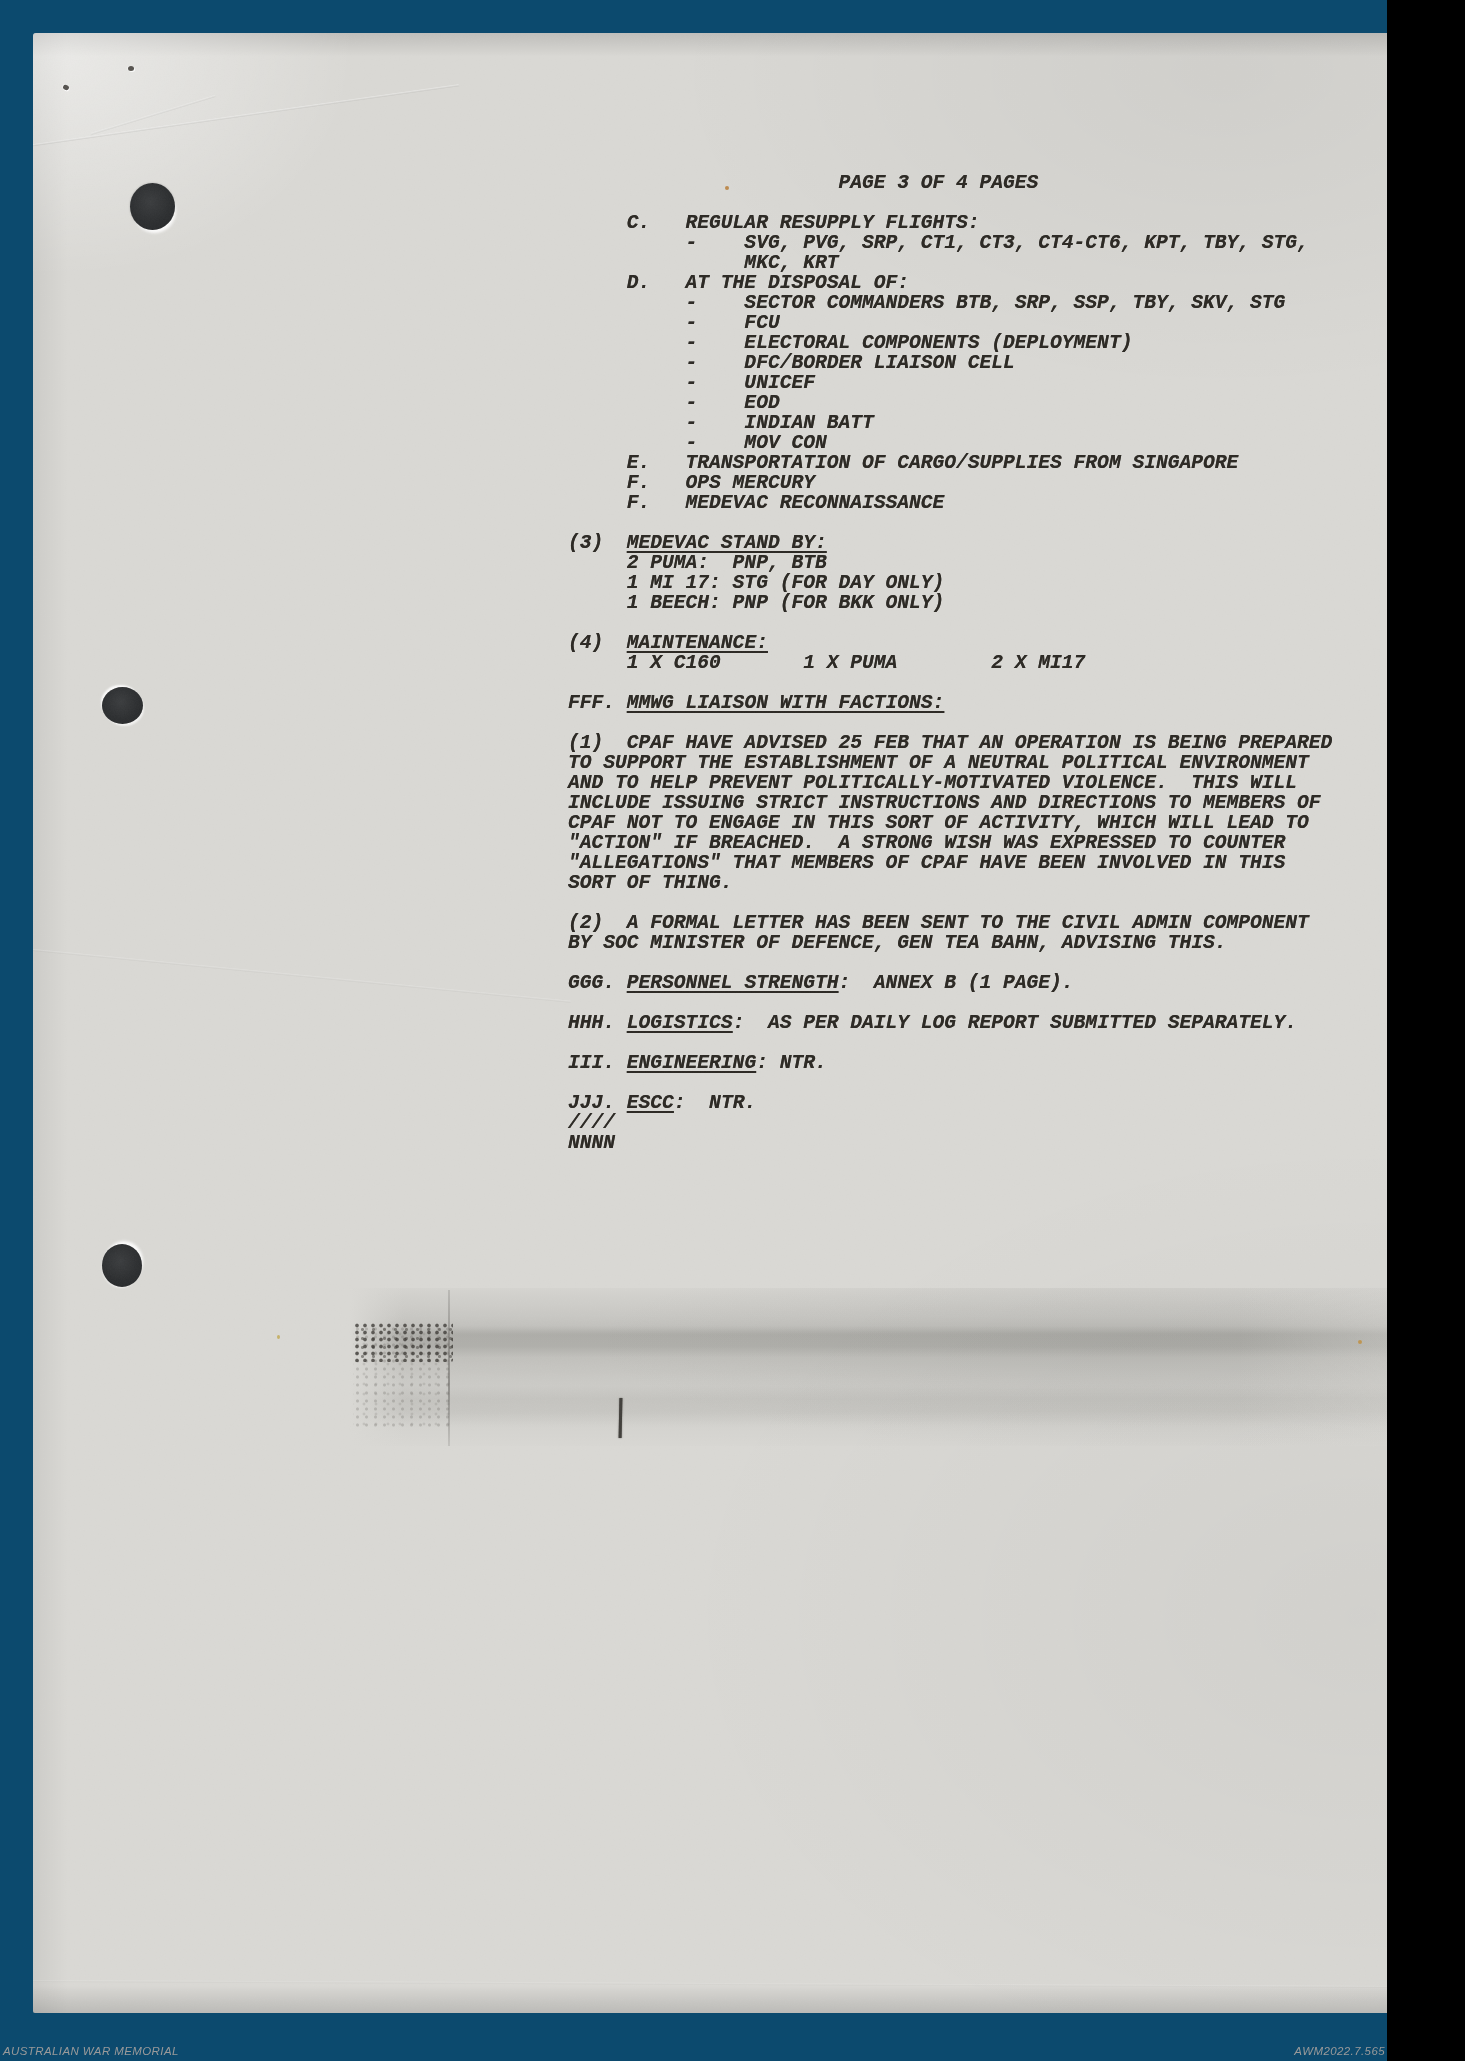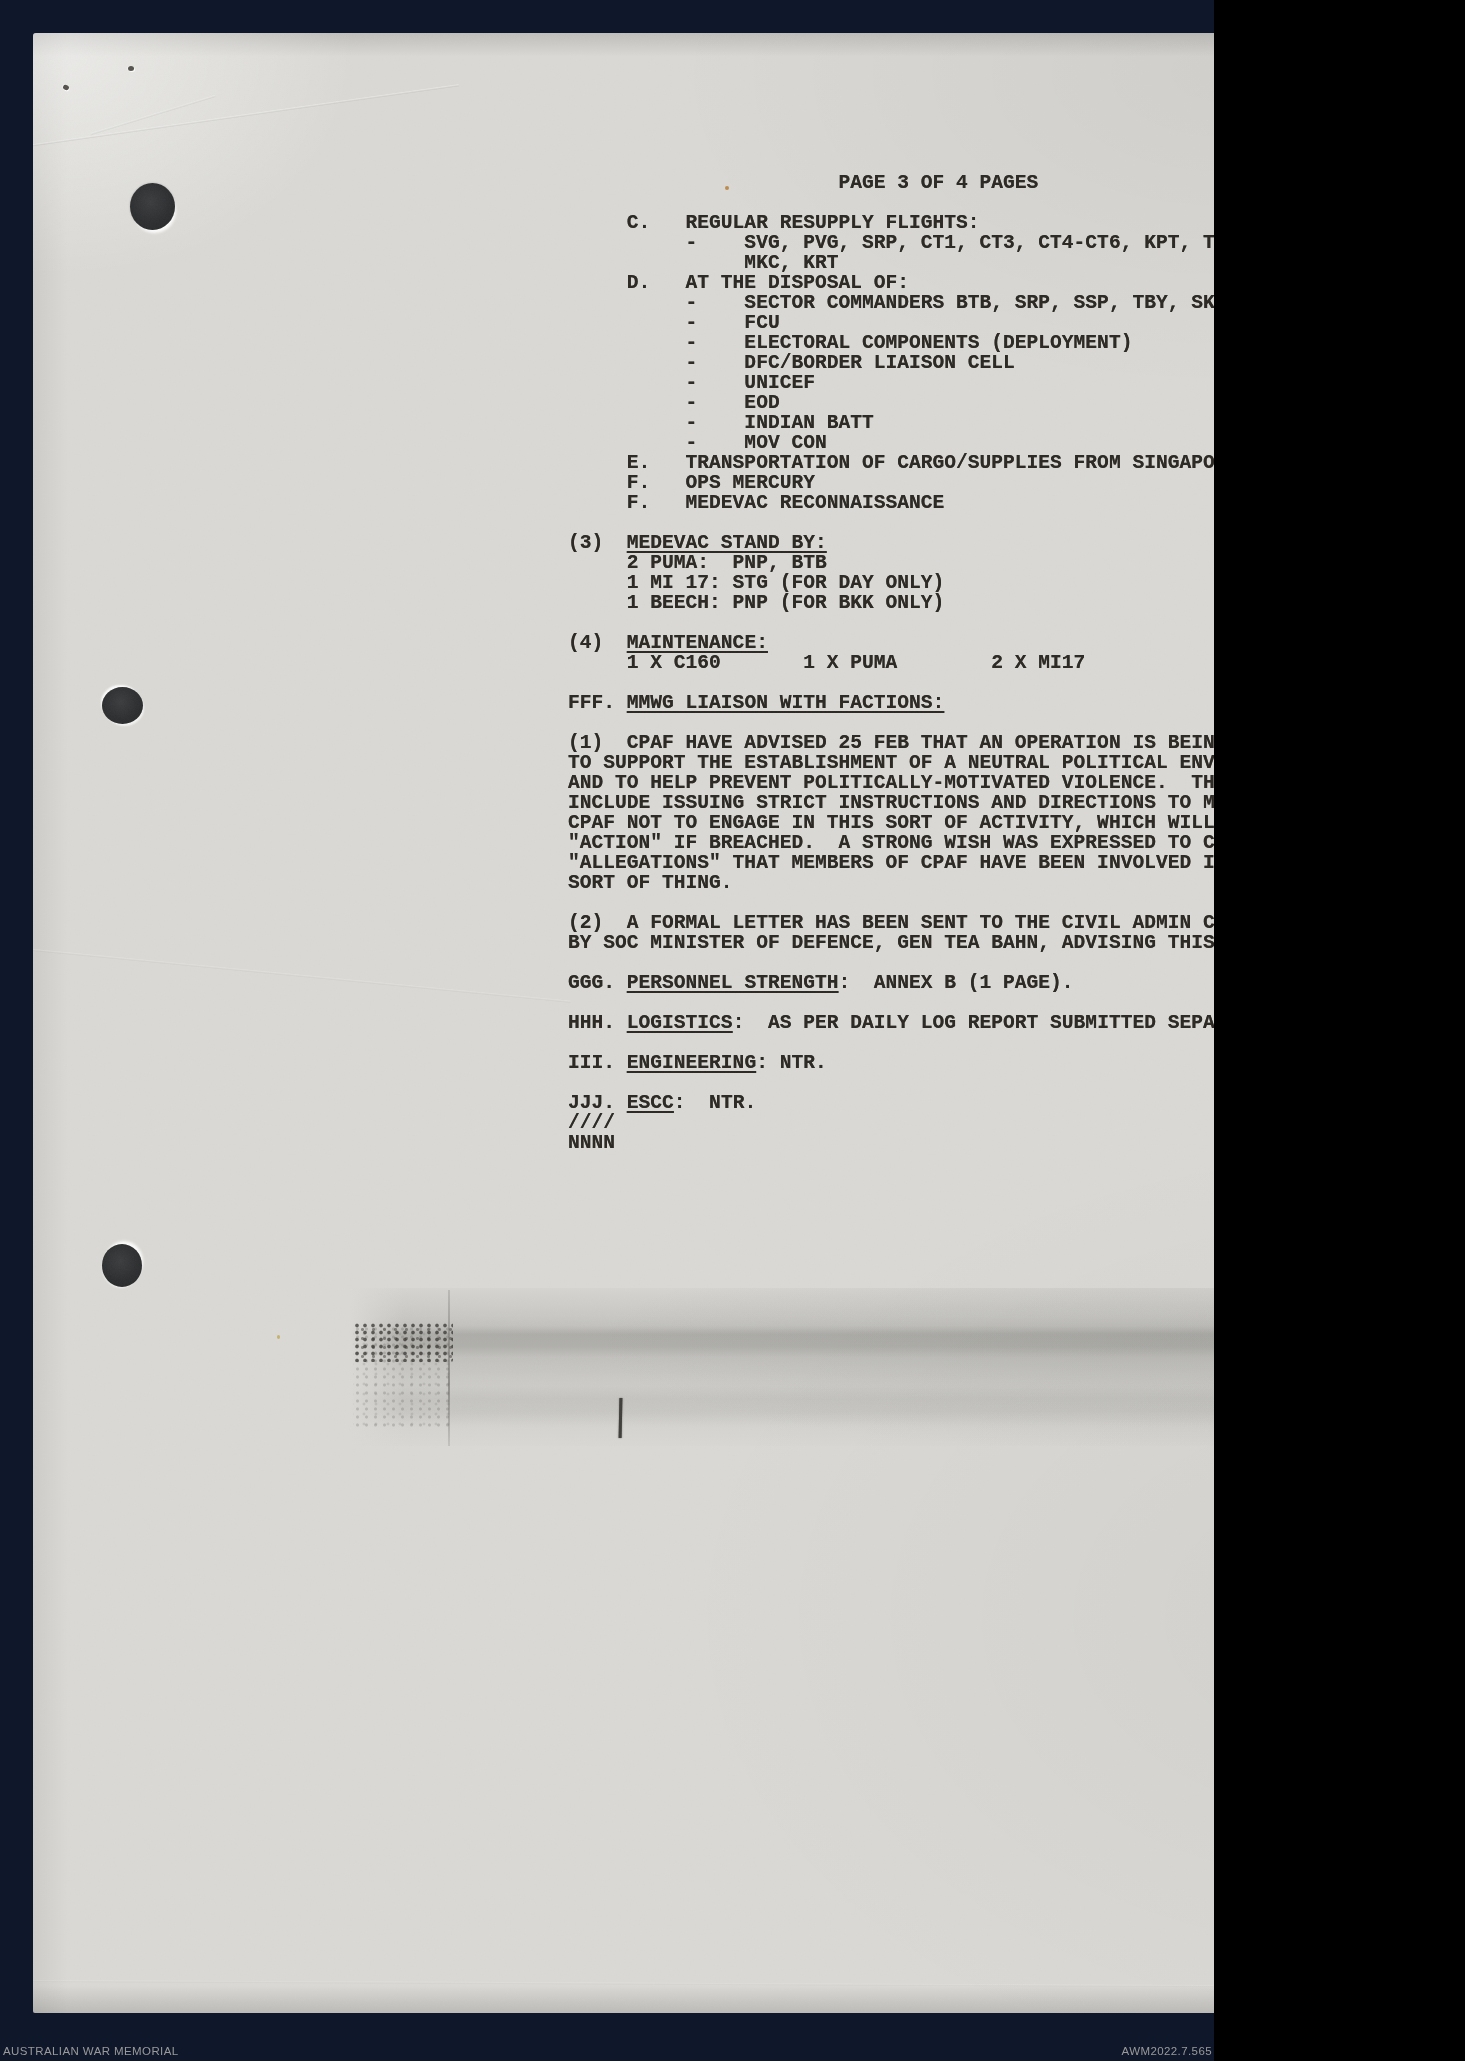--- a/index.html
+++ b/index.html
@@ -1,17 +1,17 @@
 <!DOCTYPE html>
 <html><head>
 <meta charset="utf-8">
 <style>
   html,body{margin:0;padding:0;background:#000;}
-  .stage{position:relative;width:1214px;height:2061px;background:#0f172a;overflow:hidden;
-         font-family:"Liberation Sans",sans-serif;}
+  .stage{position:relative;width:1387px;height:2061px;background:#0c4a6e;overflow:hidden;
+         font-family:"Liberation Sans",sans-serif;font-style:italic;}
   
   .paper{position:absolute;left:33px;top:33px;width:1399px;height:1980px;
          background:#dad9d5;border-radius:3px 5px 2px 2px;overflow:hidden;}
   .paper-shade{position:absolute;inset:0;pointer-events:none;
     background:
       radial-gradient(420px 320px at 2% 1%, rgba(255,255,255,0.45), rgba(255,255,255,0) 70%),
       radial-gradient(900px 520px at 85% 2%, rgba(0,0,0,0.045), rgba(0,0,0,0) 62%),
       radial-gradient(1000px 700px at 95% 80%, rgba(0,0,0,0.035), rgba(0,0,0,0) 70%),
       linear-gradient(to right, rgba(0,0,0,0.06) 0, rgba(0,0,0,0) 2.5%, rgba(0,0,0,0) 97%, rgba(0,0,0,0.12) 100%),
       linear-gradient(to bottom, rgba(0,0,0,0.12) 0, rgba(0,0,0,0) 1.2%, rgba(0,0,0,0) 98.6%, rgba(0,0,0,0.14) 100%);}

